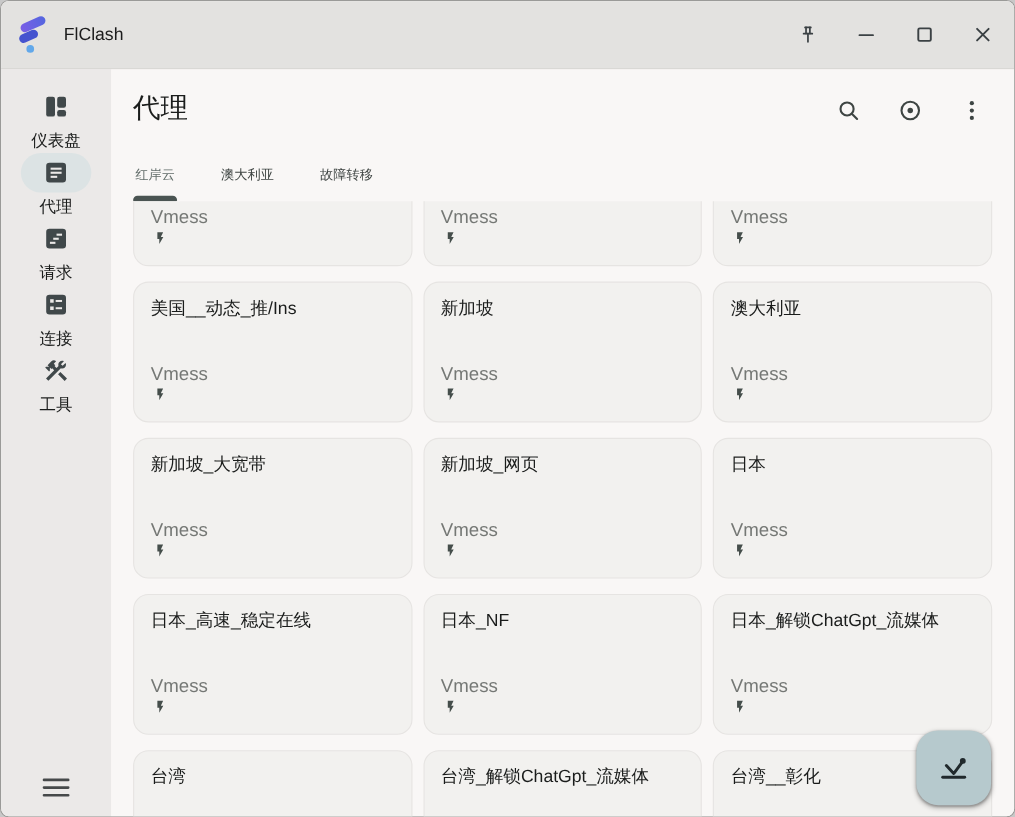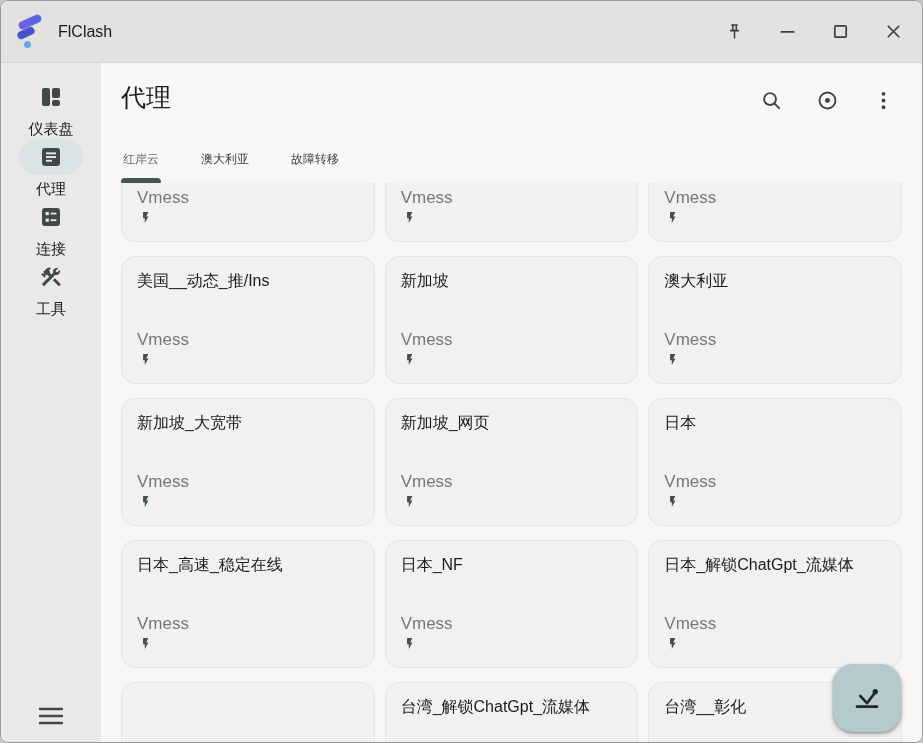--- a/index.html
+++ b/index.html
@@ -139,20 +139,31 @@
             <path d="M6 3h12a3 3 0 0 1 3 3v12a3 3 0 0 1-3 3H6a3 3 0 0 1-3-3V6a3 3 0 0 1 3-3z"></path>
             <rect x="7" y="7.4" width="10" height="1.9" fill="#ebe9e8"></rect>
             <rect x="7" y="11.1" width="10" height="1.9" fill="#ebe9e8"></rect>
             <rect x="7" y="14.8" width="6" height="1.9" fill="#ebe9e8"></rect>
           </svg>
         </div>
         <div class="nav-label">代理</div>
       </div>
 
 
+      <div class="nav-item">
+        <div class="nav-icon-box">
+          <svg viewBox="0 0 24 24">
+            <path d="M6 3h12a3 3 0 0 1 3 3v12a3 3 0 0 1-3 3H6a3 3 0 0 1-3-3V6a3 3 0 0 1 3-3z"></path>
+            <rect x="12.4" y="7.4" width="5" height="1.9" fill="#ebe9e8"></rect>
+            <rect x="9.4" y="11.1" width="5" height="1.9" fill="#ebe9e8"></rect>
+            <rect x="6.4" y="14.8" width="5" height="1.9" fill="#ebe9e8"></rect>
+          </svg>
+        </div>
+        <div class="nav-label">请求</div>
+      </div>
 
       <div class="nav-item">
         <div class="nav-icon-box">
           <svg viewBox="0 0 24 24">
             <path d="M6 3h12a3 3 0 0 1 3 3v12a3 3 0 0 1-3 3H6a3 3 0 0 1-3-3V6a3 3 0 0 1 3-3z"></path>
             <rect x="6.6" y="7" width="3.2" height="3.2" fill="#ebe9e8"></rect>
             <rect x="11.6" y="7.7" width="5.8" height="1.8" fill="#ebe9e8"></rect>
             <rect x="6.6" y="13.6" width="3.2" height="3.2" fill="#ebe9e8"></rect>
             <rect x="11.6" y="14.3" width="5.8" height="1.8" fill="#ebe9e8"></rect>
           </svg>
@@ -344,20 +355,21 @@
               <div class="card-fill"></div>
               <div class="card-type">Vmess</div>
               <div class="card-bolt">
                 <svg viewBox="0 0 24 24">
                   <path d="M7.5 2v11.5h3.2V22l6.8-11.8h-4.2L17.2 2z"></path>
                 </svg>
               </div>
             </div>
 
             <div class="card">
+              <div class="card-title">台湾</div>
               <div class="card-fill"></div>
 
             </div>
 
             <div class="card">
               <div class="card-title">台湾_解锁ChatGpt_流媒体</div>
               <div class="card-fill"></div>
 
             </div>
 

